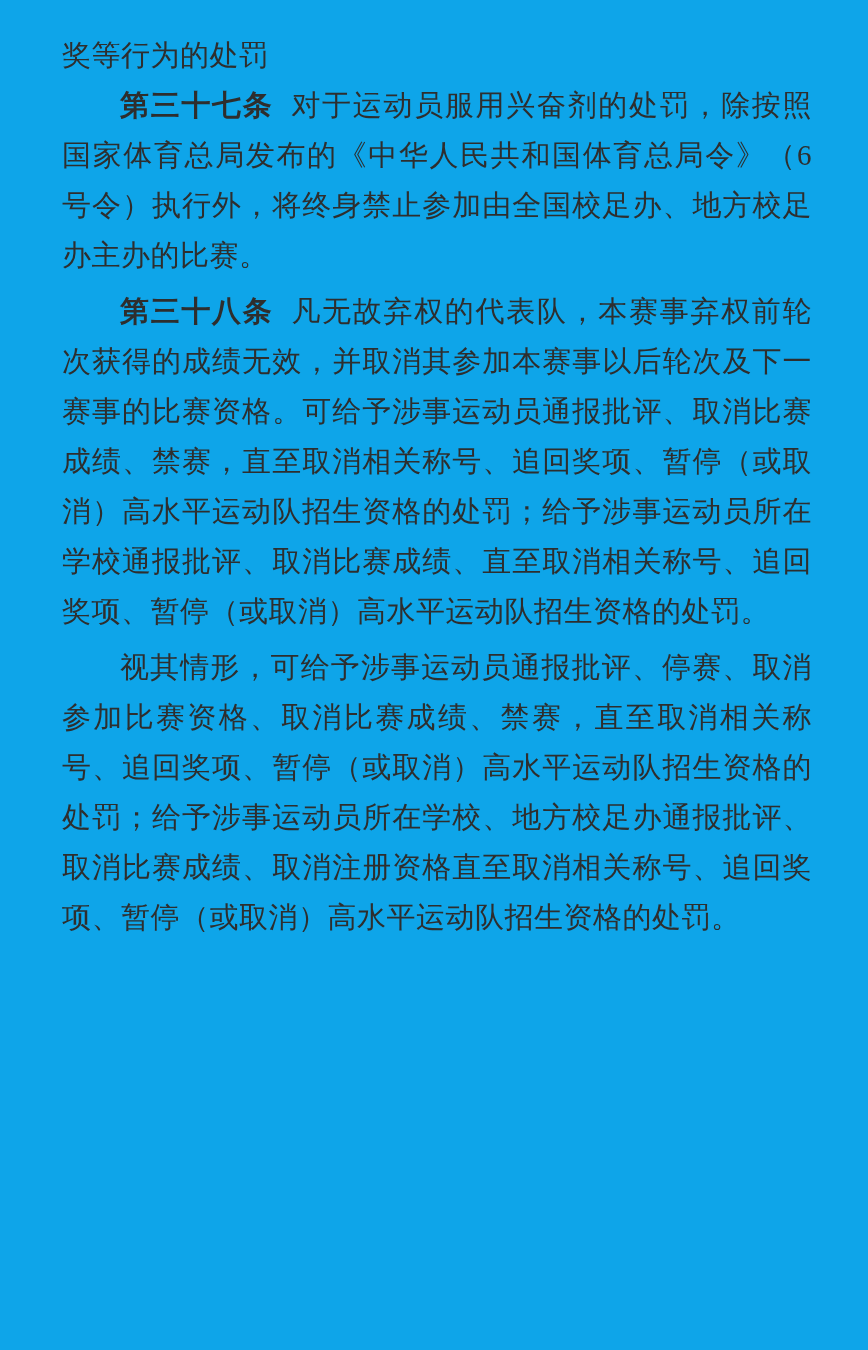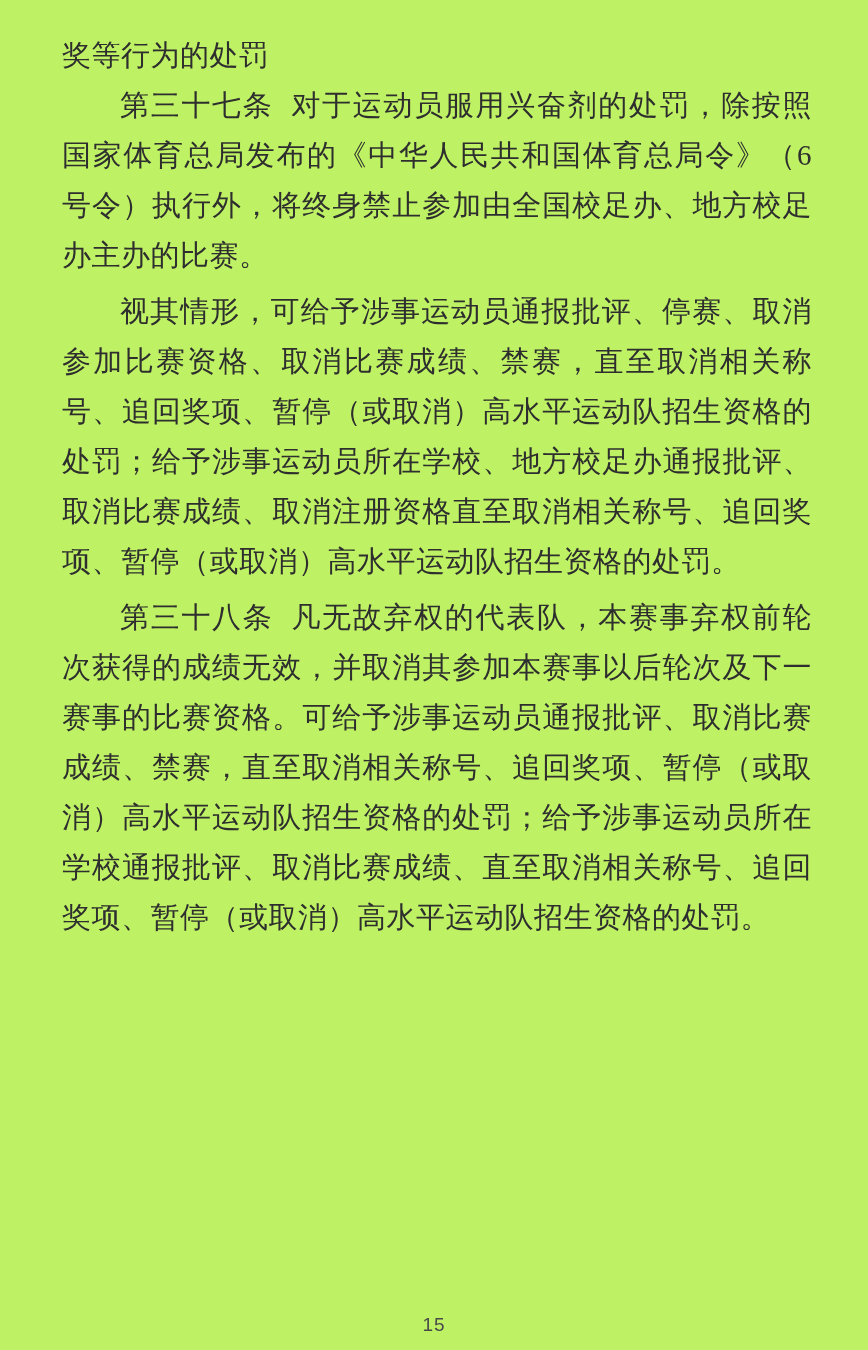--- a/index.html
+++ b/index.html
@@ -16,21 +16,21 @@
       color: #2e2e2e;
       position: relative;
     }
 
     .page {
       position: absolute;
       top: 0;
       left: 0;
       width: 868px;
       height: 1350px;
-      background: #bef264;
+      background: #0ea5e9;
       padding: 30px 56px 0 62px;
     }
 
     .doc-text {
       font-size: 29px;
       line-height: 50px;
       text-align: justify;
       text-justify: inter-ideograph;
       letter-spacing: 0.5px;
     }
@@ -39,21 +39,21 @@
       text-indent: 0;
       margin-bottom: 0;
     }
 
     .para {
       text-indent: 2em;
       margin-bottom: 6px;
     }
 
     .art-num {
-      font-weight: normal;
+      font-weight: bold;
     }
 
     
     .art-num::after {
       content: "\00a0\00a0";
     }
     .art-num:empty::after {
       content: "";
     }
 
@@ -77,25 +77,22 @@
 
 <div class="page">
 
   <p class="doc-text heading-cont">奖等行为的处罚</p>
 
   <p class="doc-text para">
     <span class="art-num">第三十七条</span><span>对于运动员服用兴奋剂的处罚，除按照国家体育总局发布的《中华人民共和国体育总局令》（6 号令）执行外，将终身禁止参加由全国校足办、地方校足办主办的比赛。</span>
   </p>
 
   <p class="doc-text para">
+    <span class="art-num">第三十八条</span><span>凡无故弃权的代表队，本赛事弃权前轮次获得的成绩无效，并取消其参加本赛事以后轮次及下一赛事的比赛资格。可给予涉事运动员通报批评、取消比赛成绩、禁赛，直至取消相关称号、追回奖项、暂停（或取消）高水平运动队招生资格的处罚；给予涉事运动员所在学校通报批评、取消比赛成绩、直至取消相关称号、追回奖项、暂停（或取消）高水平运动队招生资格的处罚。</span>
+  </p>
+
+  <p class="doc-text para">
     <span class="art-num"></span><span>视其情形，可给予涉事运动员通报批评、停赛、取消参加比赛资格、取消比赛成绩、禁赛，直至取消相关称号、追回奖项、暂停（或取消）高水平运动队招生资格的处罚；给予涉事运动员所在学校、地方校足办通报批评、取消比赛成绩、取消注册资格直至取消相关称号、追回奖项、暂停（或取消）高水平运动队招生资格的处罚。</span>
   </p>
 
-  <p class="doc-text para">
-    <span class="art-num">第三十八条</span><span>凡无故弃权的代表队，本赛事弃权前轮次获得的成绩无效，并取消其参加本赛事以后轮次及下一赛事的比赛资格。可给予涉事运动员通报批评、取消比赛成绩、禁赛，直至取消相关称号、追回奖项、暂停（或取消）高水平运动队招生资格的处罚；给予涉事运动员所在学校通报批评、取消比赛成绩、直至取消相关称号、追回奖项、暂停（或取消）高水平运动队招生资格的处罚。</span>
-  </p>
 
-
-  <div class="footer">
-    <span class="page-number">15</span>
-  </div>
 
 </div>
 
 </body></html>

